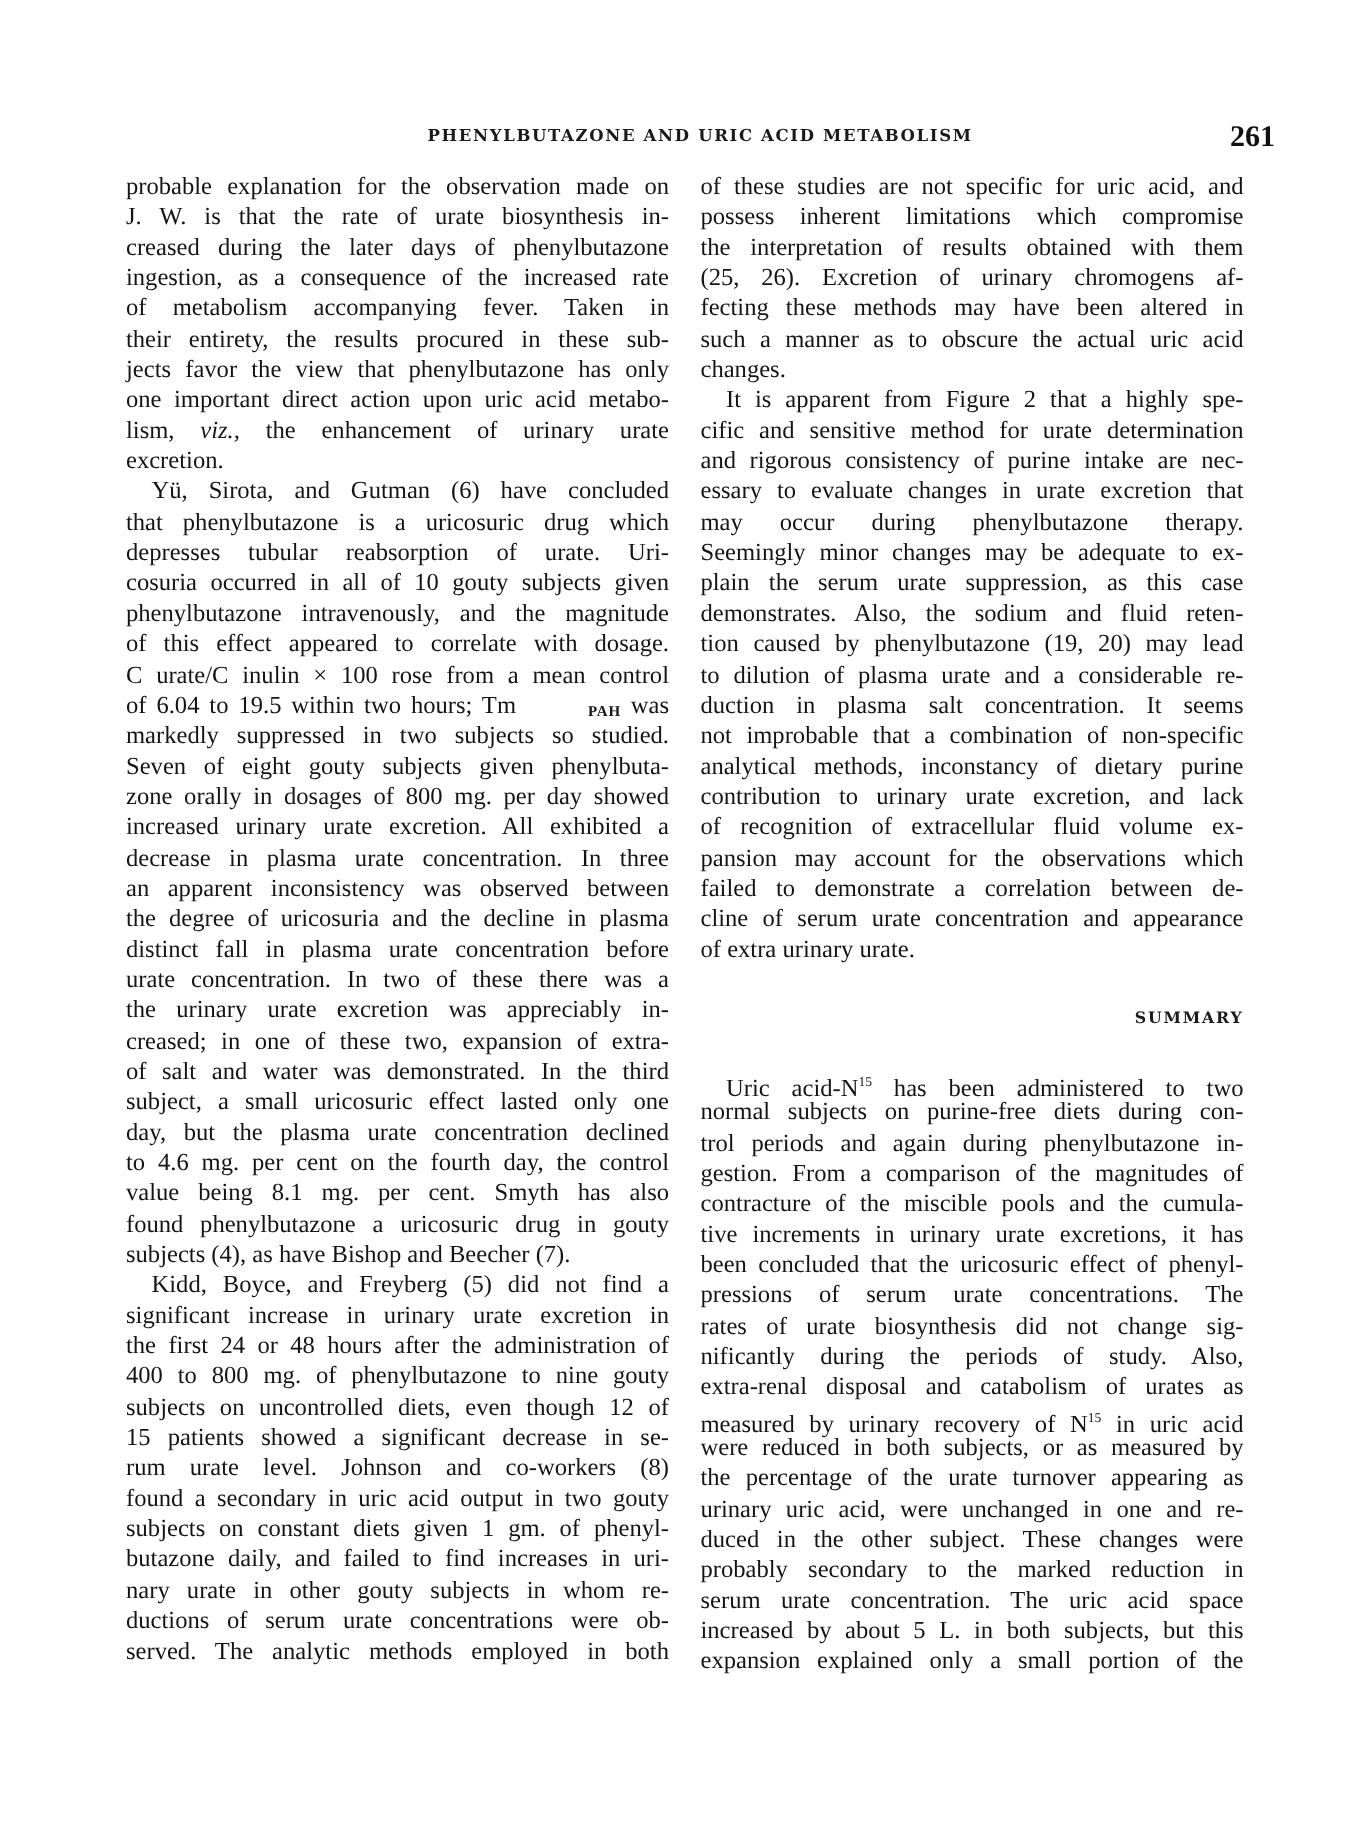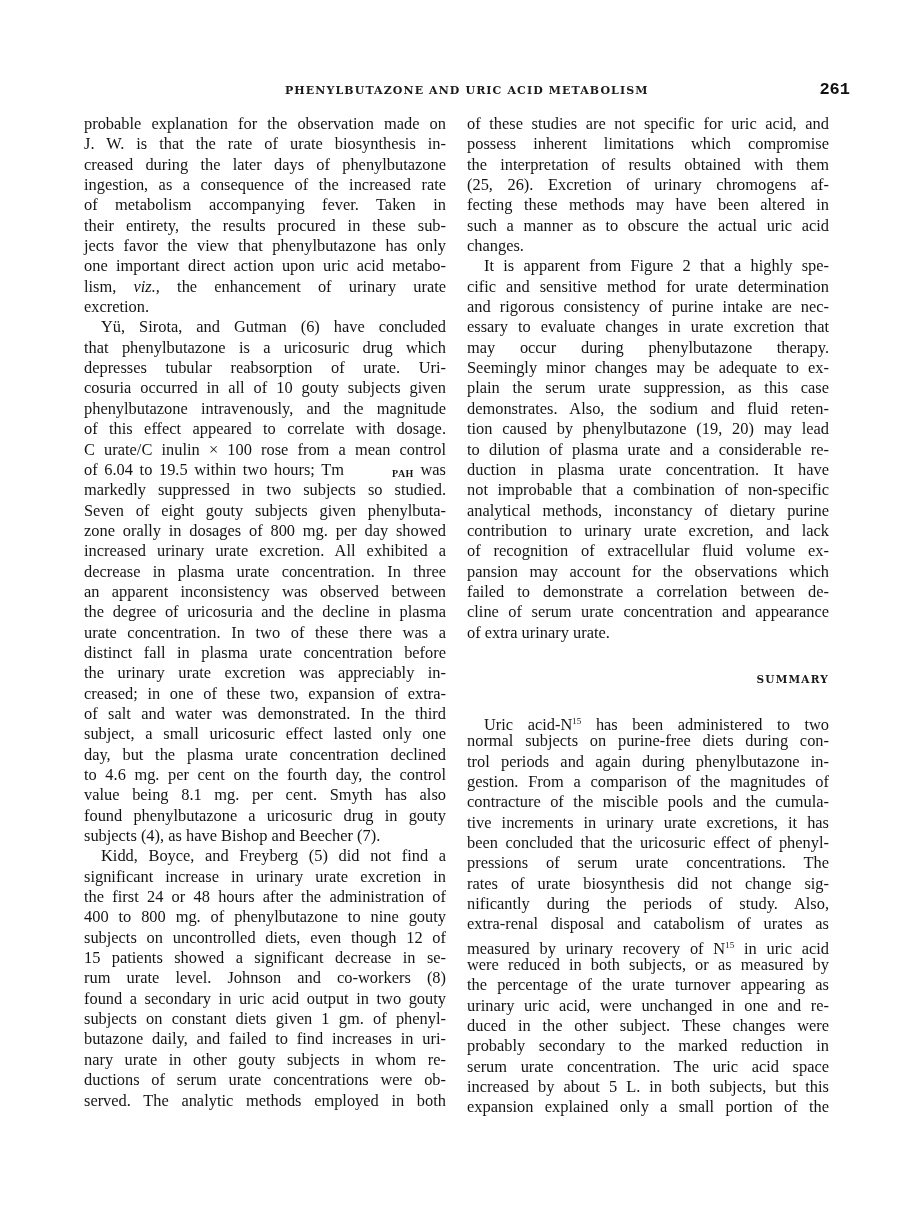--- a/index.html
+++ b/index.html
@@ -5,21 +5,21 @@
   html, body { margin: 0; padding: 0; background: #ffffff; }
   body { width: 898px; height: 1215px; position: relative; overflow: hidden; color: #111; }
   .page { position: absolute; left: 0; top: 0; width: 898px; height: 1215px; }
   .running-head {
     position: absolute; top: 84px; left: 285px; width: 540px;
     font-family: "DejaVu Serif", serif; font-size: 11px; font-weight: bold;
     letter-spacing: 1.1px; color: #1a1a1a;
   }
   .page-number {
     position: absolute; top: 80px; left: 800px; width: 50px; text-align: right;
-    font-family: Liberation Mono, monospace; font-size: 17px; font-weight: bold; color: #111;
+    font-family: Liberation Serif, serif; font-size: 20px; font-weight: bold; color: #111;
   }
   .column {
     position: absolute; top: 114px;
     font-family: "Liberation Serif", serif; font-size: 16.4px; color: #141414;
   }
   .col-left { left: 84px; width: 362px; }
   .col-right { left: 467px; width: 362px; }
   .line {
     height: 20.35px; line-height: 20.35px; white-space: nowrap;
     text-align: justify; text-align-last: justify; overflow: visible;
@@ -64,22 +64,22 @@
     <div class="line">of this effect appeared to correlate with dosage.</div>
     <div class="line">C urate/C inulin × 100 rose from a mean control</div>
     <div class="line"><span>of 6.04 to 19.5 within two hours; Tm</span><sub class="pah">PAH</sub><span> was</span></div>
     <div class="line">markedly suppressed in two subjects so studied.</div>
     <div class="line">Seven of eight gouty subjects given phenylbuta-</div>
     <div class="line">zone orally in dosages of 800 mg. per day showed</div>
     <div class="line">increased urinary urate excretion.  All exhibited a</div>
     <div class="line">decrease in plasma urate concentration.  In three</div>
     <div class="line">an apparent inconsistency was observed between</div>
     <div class="line">the degree of uricosuria and the decline in plasma</div>
+    <div class="line">distinct fall in plasma urate concentration before</div>
     <div class="line">urate concentration.  In two of these there was a</div>
-    <div class="line">distinct fall in plasma urate concentration before</div>
     <div class="line">the urinary urate excretion was appreciably in-</div>
     <div class="line">creased; in one of these two, expansion of extra-</div>
     <div class="line">of salt and water was demonstrated.  In the third</div>
     <div class="line">subject, a small uricosuric effect lasted only one</div>
     <div class="line">day, but the plasma urate concentration declined</div>
     <div class="line">to 4.6 mg. per cent on the fourth day, the control</div>
     <div class="line">value being 8.1 mg. per cent.  Smyth has also</div>
     <div class="line">found phenylbutazone a uricosuric drug in gouty</div>
     <div class="line last">subjects (4), as have Bishop and Beecher (7).</div>
 
@@ -110,21 +110,21 @@
     <div class="line indent">It is apparent from Figure 2 that a highly spe-</div>
     <div class="line">cific and sensitive method for urate determination</div>
     <div class="line">and rigorous consistency of purine intake are nec-</div>
     <div class="line">essary to evaluate changes in urate excretion that</div>
     <div class="line">may occur during phenylbutazone therapy.</div>
     <div class="line">Seemingly minor changes may be adequate to ex-</div>
     <div class="line">plain the serum urate suppression, as this case</div>
     <div class="line">demonstrates.  Also, the sodium and fluid reten-</div>
     <div class="line">tion caused by phenylbutazone (19, 20) may lead</div>
     <div class="line">to dilution of plasma urate and a considerable re-</div>
-    <div class="line">duction in plasma urate concentration.  It have</div>
+    <div class="line">duction in plasma salt concentration.  It seems</div>
     <div class="line">not improbable that a combination of non-specific</div>
     <div class="line">analytical methods, inconstancy of dietary purine</div>
     <div class="line">contribution to urinary urate excretion, and lack</div>
     <div class="line">of recognition of extracellular fluid volume ex-</div>
     <div class="line">pansion may account for the observations which</div>
     <div class="line">failed to demonstrate a correlation between de-</div>
     <div class="line">cline of serum urate concentration and appearance</div>
     <div class="line last">of extra urinary urate.</div>
 
     <div class="gap"></div>

